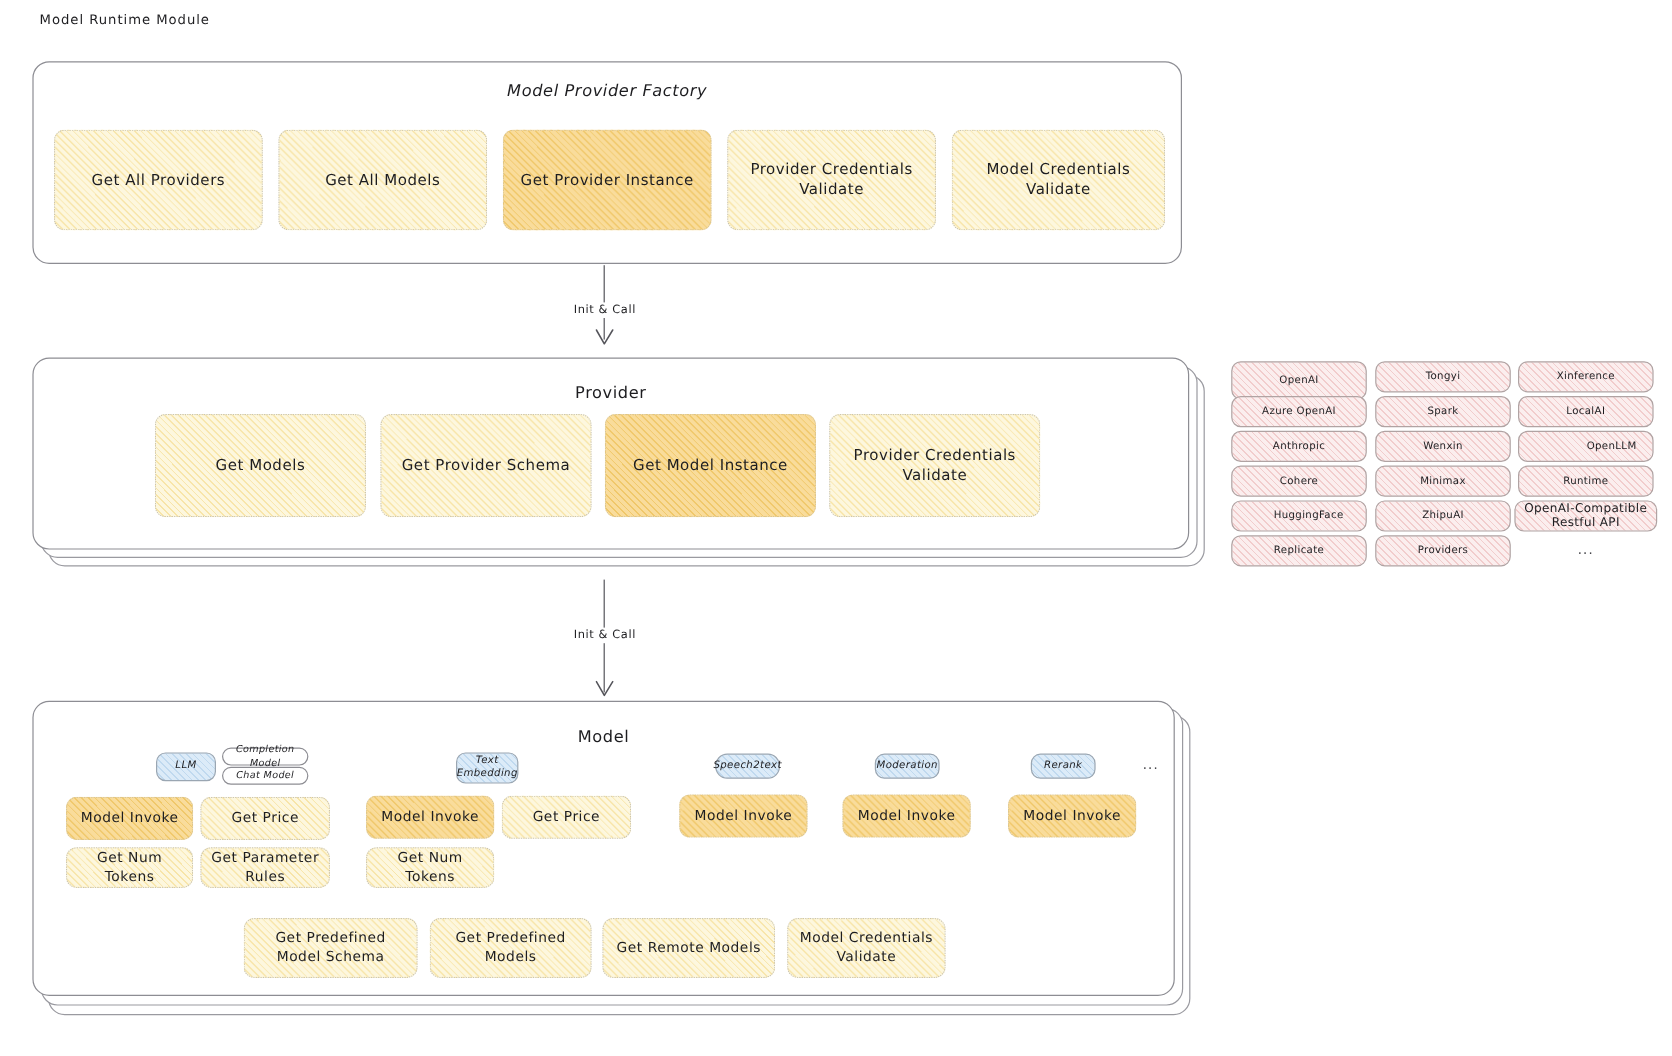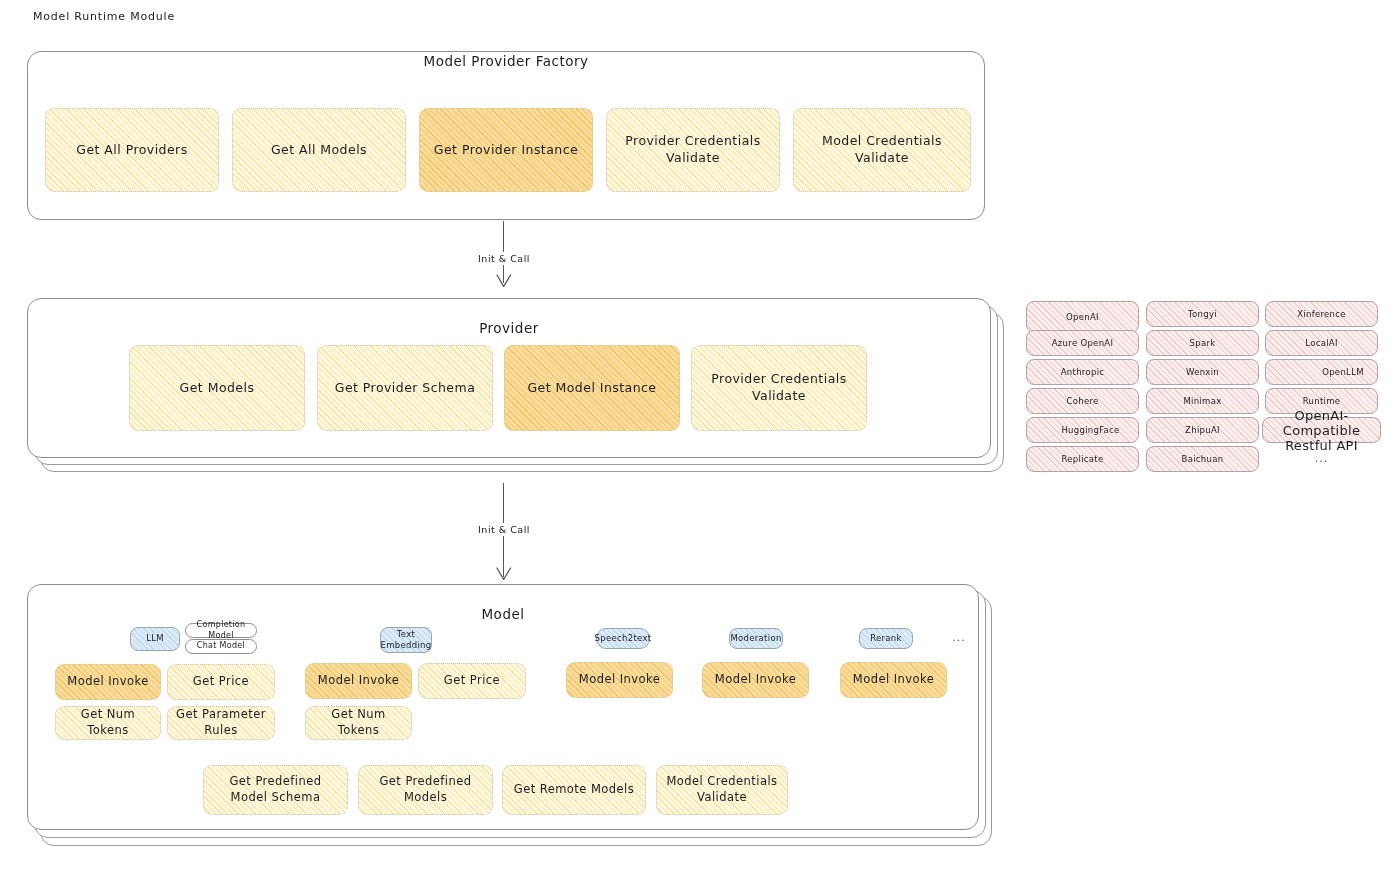--- a/index.html
+++ b/index.html
@@ -97,20 +97,21 @@
     color: #1d1d20;
     line-height: 1.3;
     letter-spacing: .3px;
     background-color: #dcebf8;
     background-image: repeating-linear-gradient(
         45deg,
         rgba(150,190,225,.40) 0px,
         rgba(150,190,225,.40) 1px,
         rgba(255,255,255,0) 1px,
         rgba(255,255,255,0) 4px);
+    font-style: italic;
   }
   .tpill.plain {
     background-color: #ffffff;
     background-image: none;
     border-color: #8d8d93;
     font-size: 8px;
   }
 
   
   .ppill {
@@ -159,21 +160,21 @@
   .arrow-head { position: absolute; }
 </style>
 </head>
 <body>
 
 <div id="canvas">
 
   <div class="page-title hand">Model Runtime Module</div>
 
   <div class="card" style="left:27px; top:51px; width:958px; height:169px;">
-    <div class="card-title hand" style="top:1px;">Model Provider Factory</div>
+    <div class="card-title hand" style="top:16px;font-style:italic;">Model Provider Factory</div>
   </div>
 
   <div class="hbox" style="left:45px; top:108px; width:174px; height:84px;">
     <span>Get All Providers</span>
   </div>
   <div class="hbox" style="left:232px; top:108px; width:174px; height:84px;">
     <span>Get All Models</span>
   </div>
   <div class="hbox hl" style="left:419px; top:108px; width:174px; height:84px;">
     <span>Get Provider Instance</span>
@@ -238,36 +239,36 @@
   <div class="ppill" style="left:1146px; top:359px; width:113px; height:26px;">
     <span>Wenxin</span>
   </div>
   <div class="ppill" style="left:1146px; top:388px; width:113px; height:26px;">
     <span>Minimax</span>
   </div>
   <div class="ppill" style="left:1146px; top:417px; width:113px; height:26px;">
     <span>ZhipuAI</span>
   </div>
   <div class="ppill" style="left:1146px; top:446px; width:113px; height:26px;">
-    <span>Baichuan</span>
+    <span>Providers</span>
   </div>
 
   <div class="ppill" style="left:1265px; top:301px; width:113px; height:26px;">
     <span>Xinference</span>
   </div>
   <div class="ppill" style="left:1265px; top:330px; width:113px; height:26px;">
     <span>LocalAI</span>
   </div>
   <div class="ppill" style="left:1265px; top:359px; width:113px; height:26px;padding-left:43px;">
     <span>OpenLLM</span>
   </div>
   <div class="ppill" style="left:1265px; top:388px; width:113px; height:26px;">
     <span>Runtime</span>
   </div>
-  <div class="ppill" style="left:1262px; top:417px; width:119px; height:26px; font-size:13px;">
+  <div class="ppill" style="left:1262px; top:417px; width:119px; height:26px; font-size:10px;">
     <span>OpenAI-Compatible Restful API</span>
   </div>
   <div class="ellipsis-txt hand" style="left:1265px; top:452px; width:113px;">...</div>
 
   <div class="arrow-line" style="left:503px; top:483px; height:94px;"></div>
   <svg class="arrow-head" style="left:496px; top:567px;" width="16" height="14" viewBox="0 0 16 14">
     <path d="M1 1 L7.6 12.5 L14.6 1" fill="none" stroke="#55555b" stroke-width="1.3" stroke-linecap="round" stroke-linejoin="round"></path>
   </svg>
   <div class="arrow-label hand" style="left:465px; top:523px; width:78px;">Init &amp; Call</div>
 

